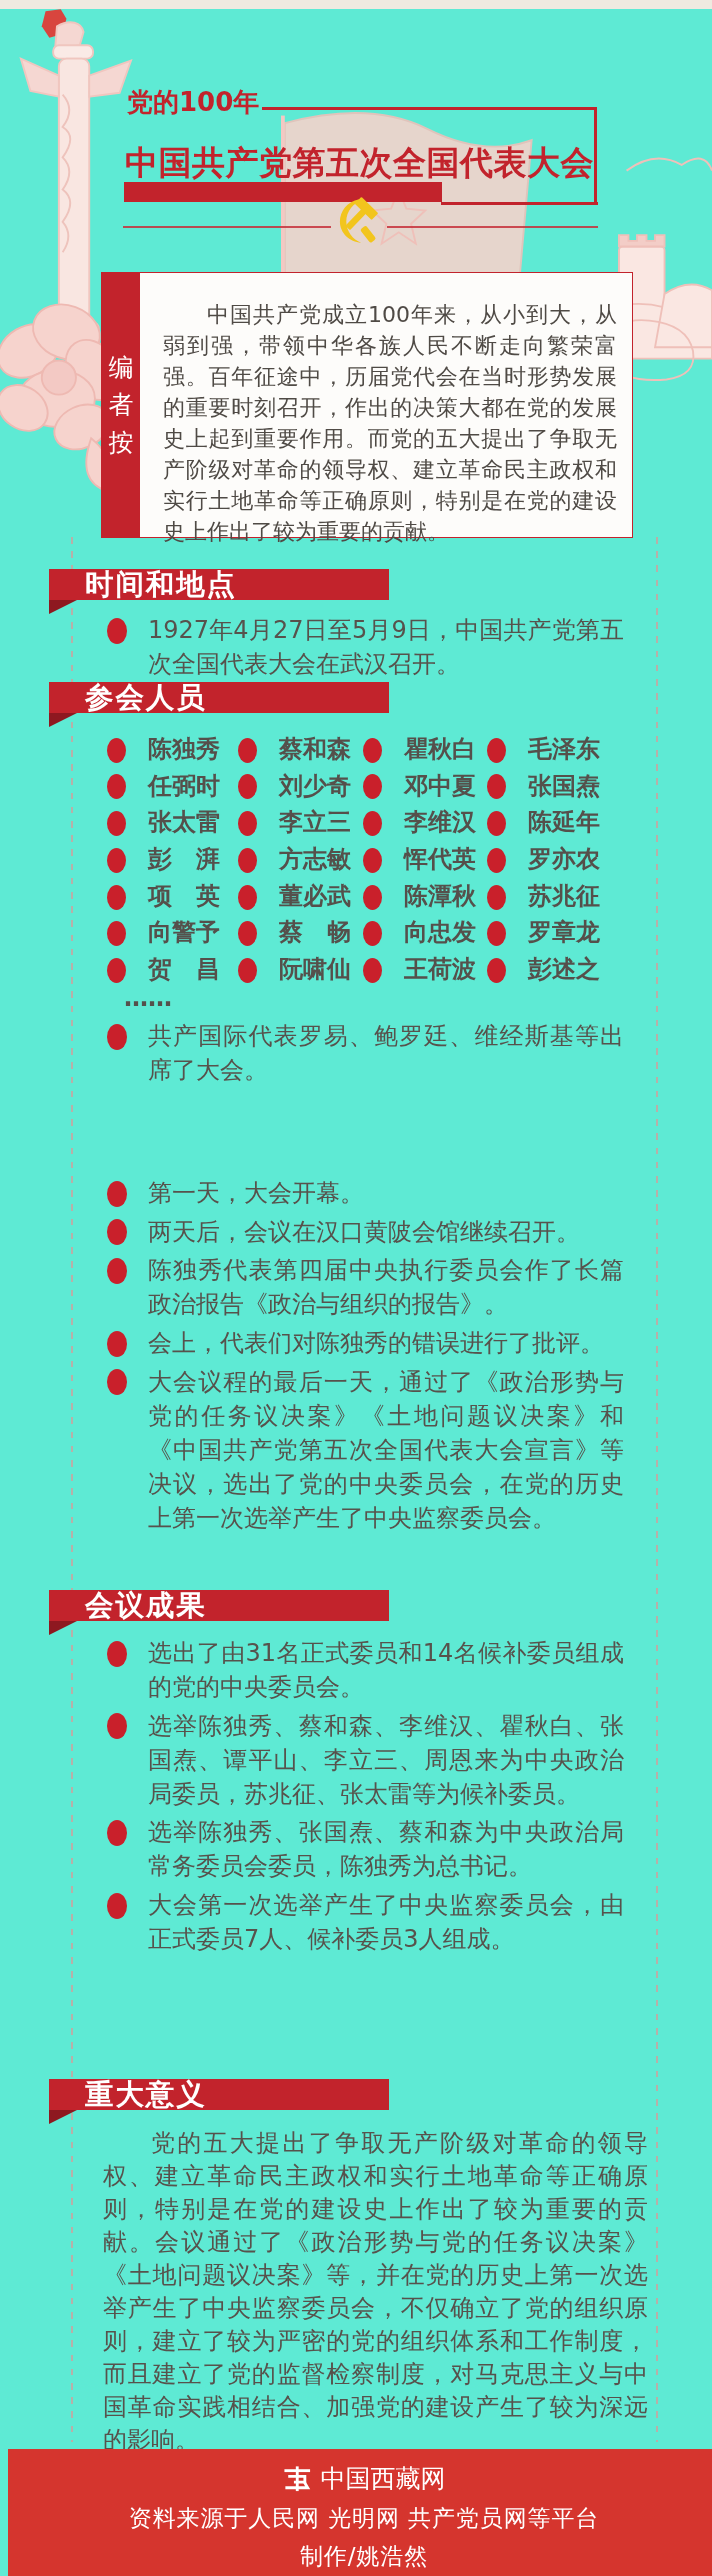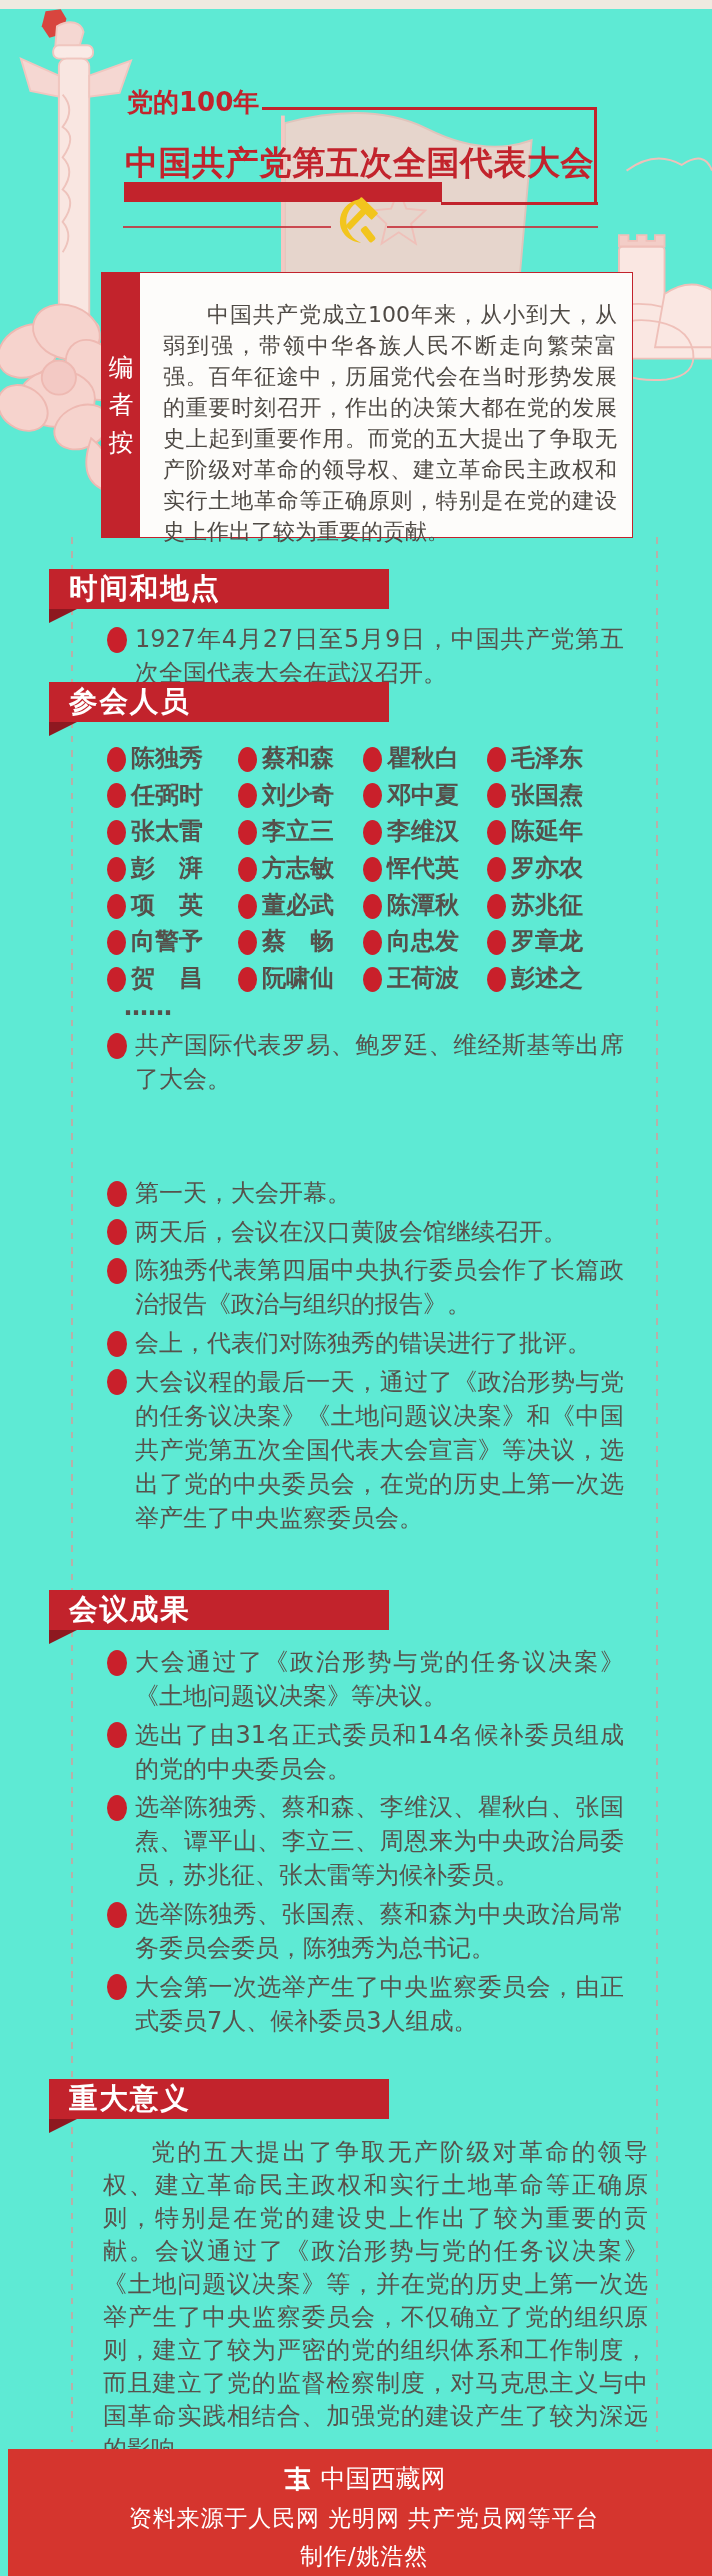--- a/index.html
+++ b/index.html
@@ -42,44 +42,44 @@
   }
   .note-text{
     margin:0;padding:26px 15px 0 23px;font-size:22px;line-height:31px;color:#4f4a45;
     font-weight:500;text-indent:2em;text-align:justify;
   }
   
   .section{position:absolute;left:0;width:712px;z-index:2;}
   .sec-time{top:560px;} .sec-people{top:673px;} .sec-agenda{top:1152px;}
   .sec-outcome{top:1581px;} .sec-meaning{top:2070px;}
   .ribbon{
-    position:relative;margin-left:49px;width:340px;height:40px;background:#c2232c;
-    display:flex;align-items:center;box-sizing:border-box;padding-left:20px;
+    position:relative;margin-left:49px;width:340px;height:31px;background:#c2232c;
+    display:flex;align-items:center;box-sizing:border-box;padding-left:36px;
   }
   .ribbon-label{font-size:28.5px;font-weight:700;color:#ffffff;letter-spacing:1.9px;}
   .ribbon:after{
     content:"";position:absolute;left:0;top:100%;width:0;height:0;
     border-top:14.2px solid #8e1820;border-right:28.5px solid transparent;
   }
   .bullets{list-style:none;margin:15px 0 0 107px;padding:0;width:517px;}
   .sec-time .bullets{margin-top:13.3px;}
-  .bullets li{display:flex;gap:8px;margin:0 0 4.7px 0;}
+  .bullets li{display:flex;gap:21px;margin:0 0 4.7px 0;}
   .dot{flex:none;width:20px;height:26px;border-radius:50%;background:#c9202b;margin-top:4.7px;}
   .b-text{font-size:24px;line-height:34px;color:#57524c;font-weight:500;text-align:justify;}
   
   .highlight{
     display:block;margin:7.6px 0 0 121px;width:409px;height:38px;box-sizing:border-box;
     background:#c2232c;color:#ffffff;font-size:24px;font-weight:700;line-height:38px;
     padding-left:17px;
   }
   .names{
     display:grid;grid-template-columns:131px 125px 124px 1fr;row-gap:5.7px;
     margin:21px 0 0 107px;width:517px;
   }
-  .name-item{display:flex;gap:5px;align-items:flex-start;line-height:31px;}
+  .name-item{display:flex;gap:22px;align-items:flex-start;line-height:31px;}
   .name-item .dot{width:19px;height:25px;margin-top:3.8px;}
   .name-text{font-size:24px;font-weight:600;color:#55504b;white-space:nowrap;}
   .ellipsis{margin:3.8px 0 0 124px;font-size:24px;font-weight:700;color:#55504b;line-height:19px;}
   .names-note{margin-top:11.4px;}
   
   .sig-para{
     margin:17px 0 0 103px;width:545px;font-size:24px;line-height:33px;color:#57524c;
     font-weight:500;text-indent:2em;text-align:justify;
   }
   
@@ -381,24 +381,20 @@
         </li>
       </ul>
   </div>
 
   <div class="section sec-outcome">
     <div class="ribbon">
       <span class="ribbon-label">会议成果</span>
     </div>
     <ul class="bullets">
 
-        <li>
-          <span class="dot"></span>
-          <span class="b-text">大会通过了《政治形势与党的任务议决案》《土地问题议决案》等决议。</span>
-        </li>
 
         <li>
           <span class="dot"></span>
           <span class="b-text">选出了由31名正式委员和14名候补委员组成的党的中央委员会。</span>
         </li>
 
         <li>
           <span class="dot"></span>
           <span class="b-text">选举陈独秀、蔡和森、李维汉、瞿秋白、张国焘、谭平山、李立三、周恩来为中央政治局委员，苏兆征、张太雷等为候补委员。</span>
         </li>

